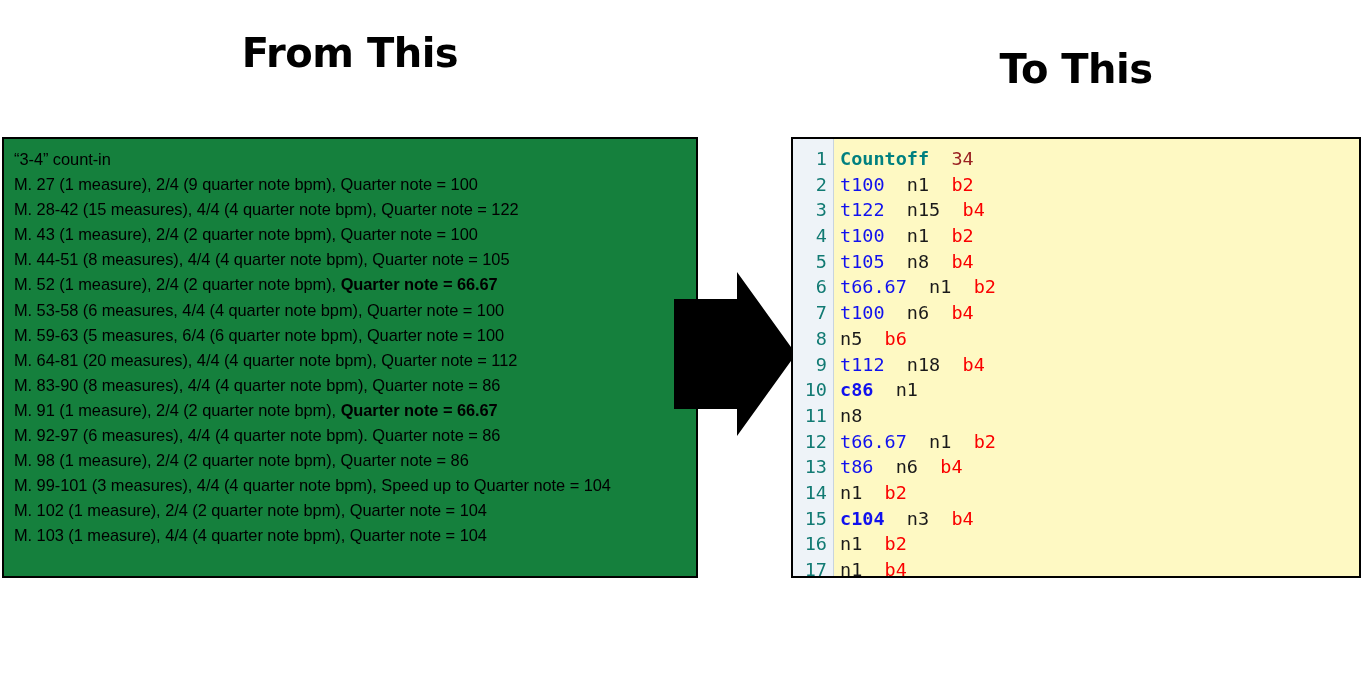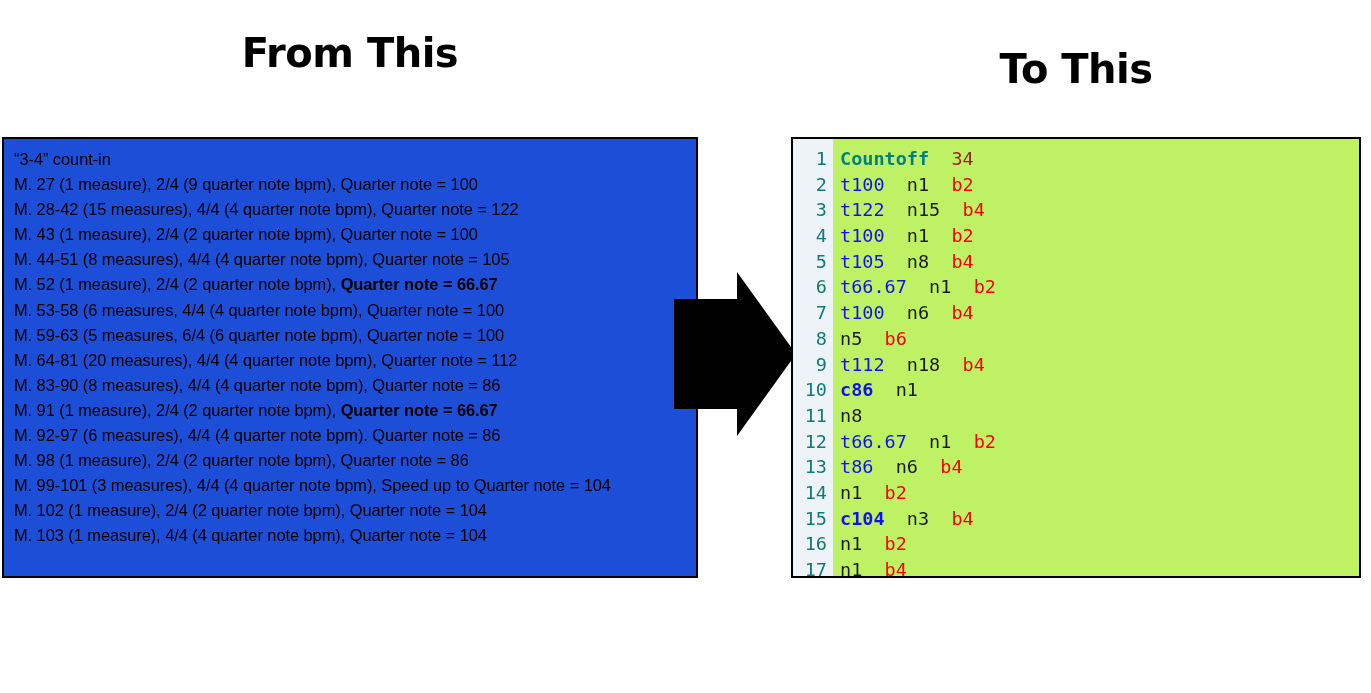--- a/index.html
+++ b/index.html
@@ -43,21 +43,21 @@
 
   
   #source-box {
     position: absolute;
     left: 2px;
     top: 137px;
     width: 696px;
     height: 441px;
     border: 2px solid #000000;
     box-sizing: border-box;
-    background: #1d4ed8;
+    background: #15803d;
     padding: 8px 0 0 10px;
     overflow: hidden;
   }
   .src-line {
     font-family: "Liberation Sans", sans-serif;
     font-size: 16.4px;
     line-height: 25.1px;
     color: #000000;
     white-space: nowrap;
     letter-spacing: -0.05px;
@@ -92,21 +92,21 @@
   #code-gutter {
     width: 41px;
     flex: 0 0 41px;
     background: #eef3f8;
     border-right: 1px solid #c8d4df;
     box-sizing: border-box;
     padding-top: 7px;
   }
   #code-area {
     flex: 1 1 auto;
-    background: #bef264;
+    background: #fef9c3;
     padding-top: 7px;
     padding-left: 6px;
     box-sizing: border-box;
   }
   .gutter-num,
   .code-line {
     font-family: "DejaVu Sans Mono", monospace;
     font-size: 18.5px;
     line-height: 25.7px;
     height: 25.7px;

